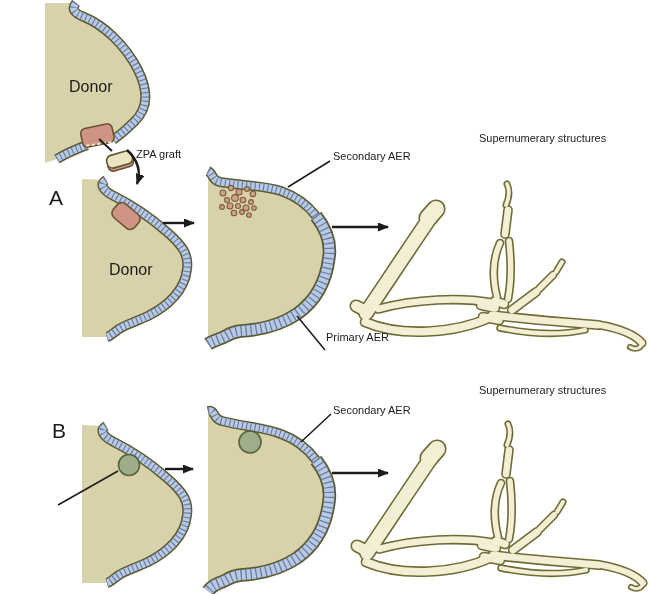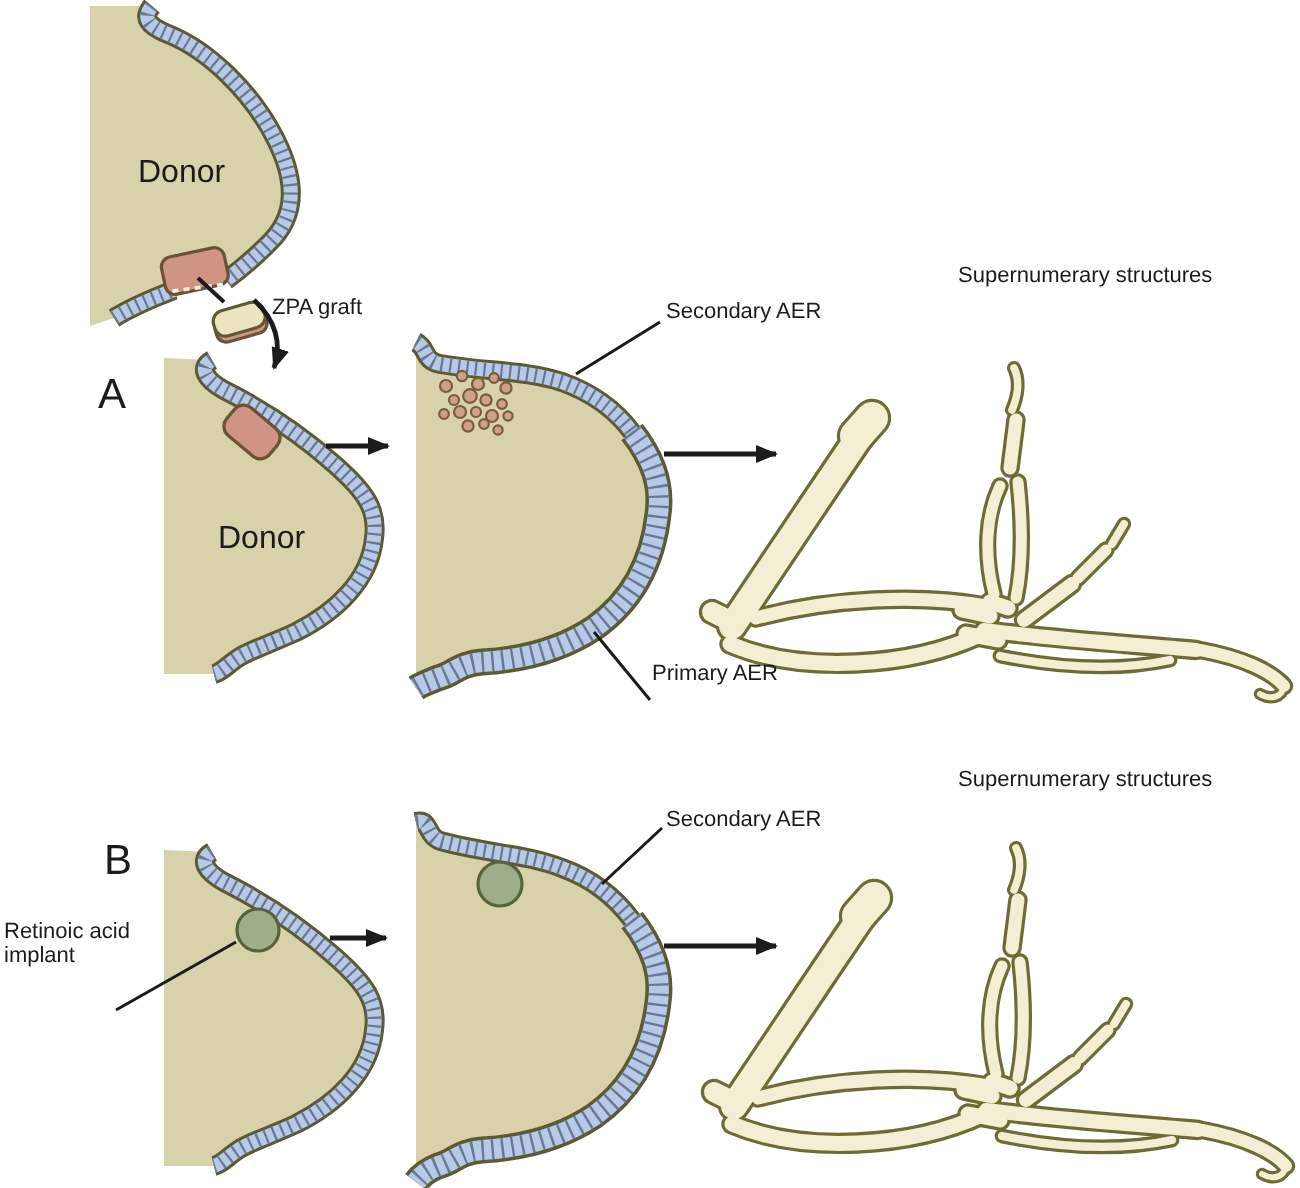--- a/index.html
+++ b/index.html
@@ -222,16 +222,15 @@
   </svg>
 
   <div class="lbl big" style="left:69px;top:78px;">Donor</div>
   <div class="lbl" style="left:136px;top:148px;">ZPA graft</div>
   <div class="lbl letter" style="left:49px;top:186px;">A</div>
   <div class="lbl big" style="left:109px;top:261px;">Donor</div>
   <div class="lbl" style="left:333px;top:150px;">Secondary AER</div>
   <div class="lbl" style="left:326px;top:331px;">Primary AER</div>
   <div class="lbl" style="left:479px;top:132px;width:130px;">Supernumerary structures</div>
   <div class="lbl letter" style="left:52px;top:419px;">B</div>
-  <div class="lbl" style="left:2px;top:460px;width:64px;">Retinoic acid implant</div>
   <div class="lbl" style="left:333px;top:404px;">Secondary AER</div>
   <div class="lbl" style="left:479px;top:384px;width:130px;">Supernumerary structures</div>
 </div>
 
 </body></html>

